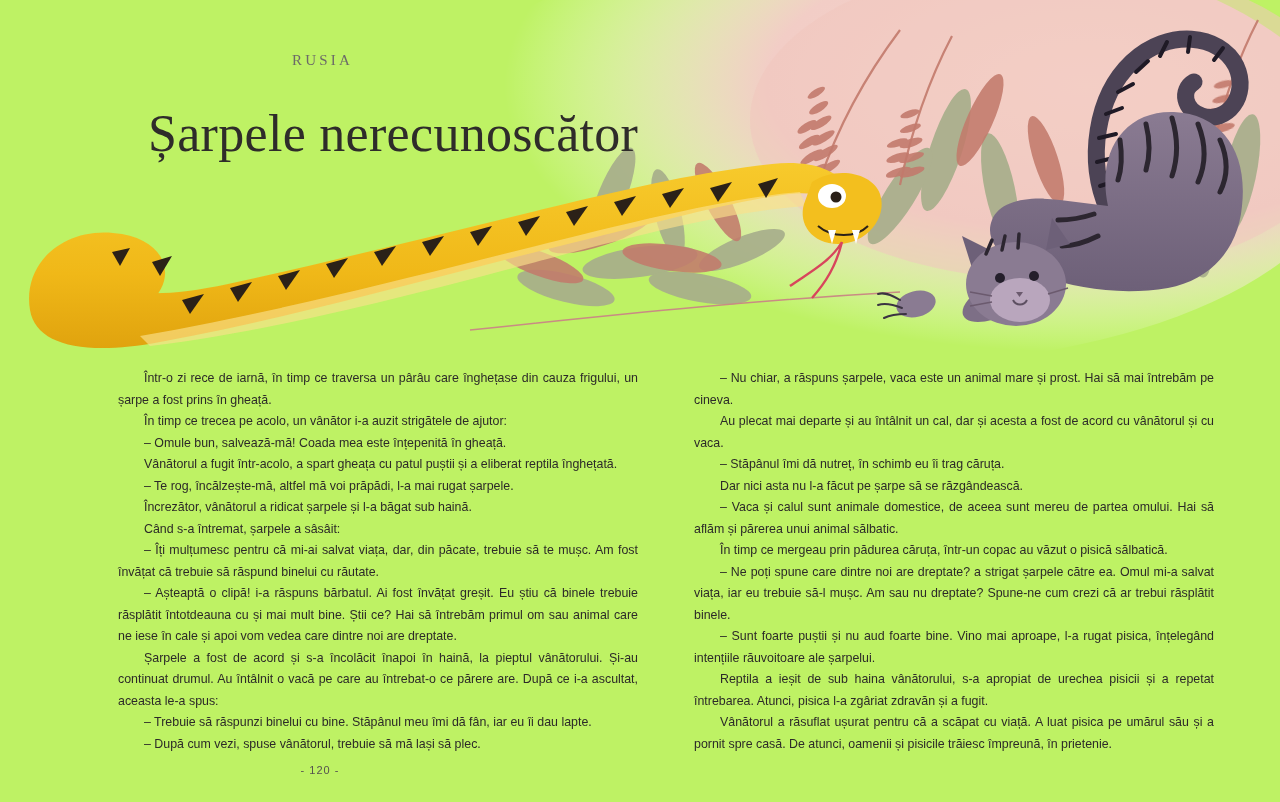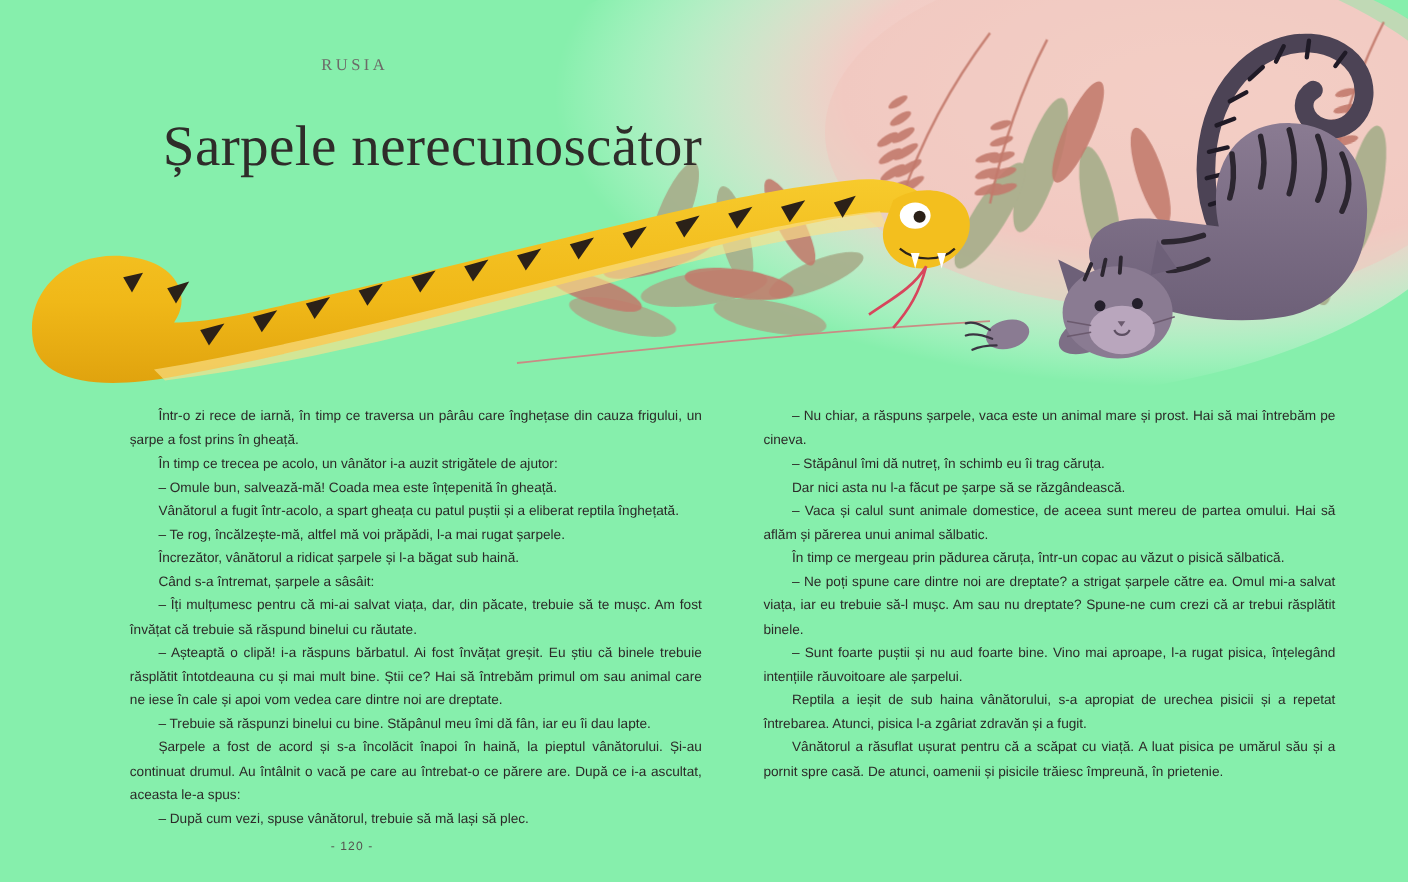--- a/index.html
+++ b/index.html
@@ -6,21 +6,21 @@
   html, body {
     margin: 0; padding: 0;
     width: 1280px; height: 802px;
     background: #ffffff;
     font-family: "Liberation Sans", sans-serif;
     overflow: hidden;
   }
   #page {
     position: relative;
     width: 1280px; height: 802px;
-    background: #86efac;
+    background: #bef264;
   }
 
   
   .illus {
     position: absolute;
     left: 0; top: 0;
     width: 1280px; height: 360px;
     overflow: hidden;
   }
   .illus svg { display: block; }
@@ -322,27 +322,28 @@
     <div class="col">
       <p class="ind">Într-o zi rece de iarnă, în timp ce traversa un pârâu care înghețase din cauza frigului, un șarpe a fost prins în gheață.</p>
       <p class="ind">În timp ce trecea pe acolo, un vânător i-a auzit strigătele de ajutor:</p>
       <p class="ind">– Omule bun, salvează-mă! Coada mea este înțepenită în gheață.</p>
       <p class="ind">Vânătorul a fugit într-acolo, a spart gheața cu patul puștii și a eliberat reptila înghețată.</p>
       <p class="ind">– Te rog, încălzește-mă, altfel mă voi prăpădi, l-a mai rugat șarpele.</p>
       <p class="ind">Încrezător, vânătorul a ridicat șarpele și l-a băgat sub haină.</p>
       <p class="ind">Când s-a întremat, șarpele a sâsâit:</p>
       <p class="ind">– Îți mulțumesc pentru că mi-ai salvat viața, dar, din păcate, trebuie să te mușc. Am fost învățat că trebuie să răspund binelui cu răutate.</p>
       <p class="ind">– Așteaptă o clipă! i-a răspuns bărbatul. Ai fost învățat greșit. Eu știu că binele trebuie răsplătit întotdeauna cu și mai mult bine. Știi ce? Hai să întrebăm primul om sau animal care ne iese în cale și apoi vom vedea care dintre noi are dreptate.</p>
+      <p class="ind">Șarpele a fost de acord și s-a încolăcit înapoi în haină, la pieptul vânătorului. Și-au continuat drumul. Au întâlnit o vacă pe care au întrebat-o ce părere are. După ce i-a ascultat, aceasta le-a spus:</p>
       <p class="ind">– Trebuie să răspunzi binelui cu bine. Stăpânul meu îmi dă fân, iar eu îi dau lapte.</p>
-      <p class="ind">Șarpele a fost de acord și s-a încolăcit înapoi în haină, la pieptul vânătorului. Și-au continuat drumul. Au întâlnit o vacă pe care au întrebat-o ce părere are. După ce i-a ascultat, aceasta le-a spus:</p>
       <p class="ind">– După cum vezi, spuse vânătorul, trebuie să mă lași să plec.</p>
     </div>
 
     <div class="col">
       <p class="ind">– Nu chiar, a răspuns șarpele, vaca este un animal mare și prost. Hai să mai întrebăm pe cineva.</p>
+      <p class="ind">Au plecat mai departe și au întâlnit un cal, dar și acesta a fost de acord cu vânătorul și cu vaca.</p>
       <p class="ind">– Stăpânul îmi dă nutreț, în schimb eu îi trag căruța.</p>
       <p class="ind">Dar nici asta nu l-a făcut pe șarpe să se răzgândească.</p>
       <p class="ind">– Vaca și calul sunt animale domestice, de aceea sunt mereu de partea omului. Hai să aflăm și părerea unui animal sălbatic.</p>
       <p class="ind">În timp ce mergeau prin pădurea căruța, într-un copac au văzut o pisică sălbatică.</p>
       <p class="ind">– Ne poți spune care dintre noi are dreptate? a strigat șarpele către ea. Omul mi-a salvat viața, iar eu trebuie să-l mușc. Am sau nu dreptate? Spune-ne cum crezi că ar trebui răsplătit binele.</p>
       <p class="ind">– Sunt foarte puștii și nu aud foarte bine. Vino mai aproape, l-a rugat pisica, înțelegând intențiile răuvoitoare ale șarpelui.</p>
       <p class="ind">Reptila a ieșit de sub haina vânătorului, s-a apropiat de urechea pisicii și a repetat întrebarea. Atunci, pisica l-a zgâriat zdravăn și a fugit.</p>
       <p class="ind">Vânătorul a răsuflat ușurat pentru că a scăpat cu viață. A luat pisica pe umărul său și a pornit spre casă. De atunci, oamenii și pisicile trăiesc împreună, în prietenie.</p>
     </div>
   </div>

